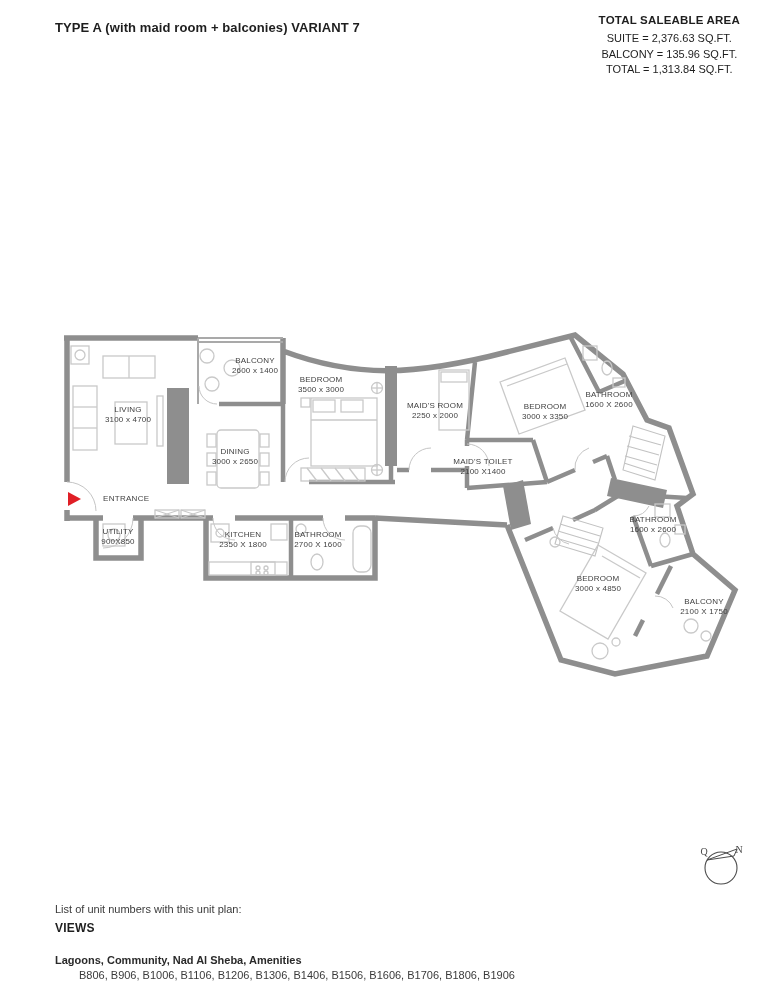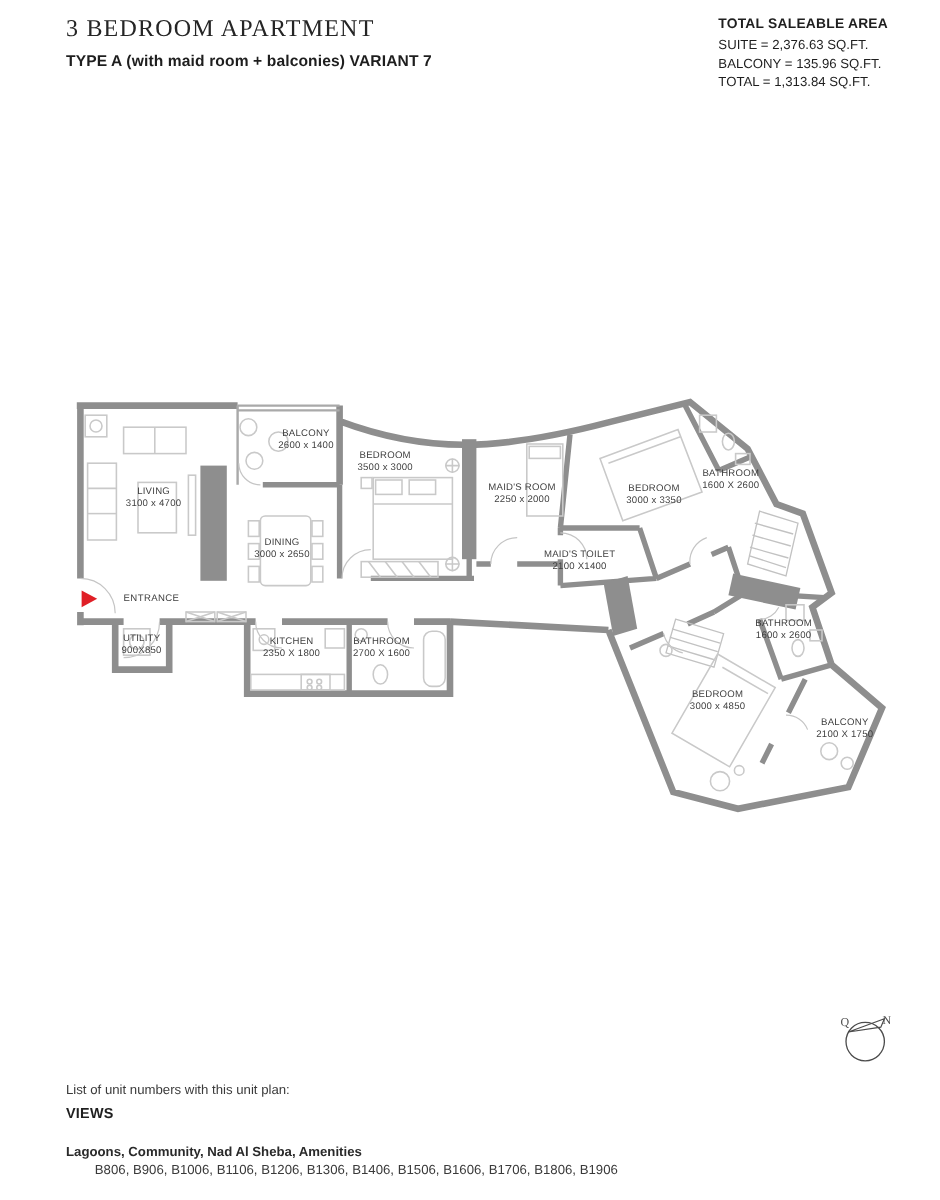--- a/index.html
+++ b/index.html
@@ -5,21 +5,21 @@
   html,body{margin:0;padding:0;}
   body{
     width:783px;height:1000px;position:relative;background:#ffffff;
     font-family:"Liberation Sans",sans-serif;color:#2d2d2d;overflow:hidden;
   }
   
   .hdr-left{position:absolute;left:55px;top:13px;}
   .title{font-family:"Liberation Serif",serif;font-size:20px;font-weight:500;
          letter-spacing:1px;color:#252525;}
   .subtitle{margin-top:7px;font-size:13px;font-weight:bold;color:#1e1e1e;letter-spacing:.1px;}
-  .hdr-right{position:absolute;right:43px;top:14px;text-align:left;color:#1e1e1e;}
+  .hdr-right{position:absolute;right:43px;top:14px;text-align:center;color:#1e1e1e;}
   .area-heading{font-size:11.5px;font-weight:bold;margin-bottom:5px;letter-spacing:.2px;}
   .area-line{font-size:11px;line-height:15.5px;}
   
   #plan{position:absolute;left:55px;top:330px;}
   #plan .walls{stroke:#8e8e8e;fill:none;}
   #plan .wall-out{stroke-width:5.5;}
   #plan .wall-in{stroke-width:4.5;}
   #plan .mass{fill:#8e8e8e;stroke:none;}
   #plan .rail{stroke:#a9a9a9;stroke-width:2;fill:none;}
   #plan .furn{stroke:#c9c9c9;stroke-width:1.3;fill:none;}
@@ -37,21 +37,20 @@
   .ft{position:absolute;left:55px;color:#2d2d2d;text-align:center;}
   .ft-list{top:903px;font-size:11px;color:#3a3a3a;}
   .ft-views{top:921px;font-size:12px;font-weight:bold;letter-spacing:.2px;color:#1f1f1f;}
   .ft-viewlist{top:954px;font-size:11px;font-weight:bold;color:#2a2a2a;}
   .ft-units{top:969px;font-size:11px;color:#3a3a3a;margin-left:24px;}
 </style>
 </head>
 <body>
 
 <div class="hdr-left">
-  <div class="title">3 BEDROOM APARTMENT</div>
   <div class="subtitle">TYPE A (with maid room + balconies) VARIANT 7</div>
 </div>
 <div class="hdr-right">
   <div class="area-heading">TOTAL SALEABLE AREA</div>
   <div class="area-line">SUITE = 2,376.63 SQ.FT.</div>
   <div class="area-line">BALCONY = 135.96 SQ.FT.</div>
   <div class="area-line">TOTAL = 1,313.84 SQ.FT.</div>
 </div>
 
 <svg id="plan" width="690" height="352" viewBox="0 0 690 352">

